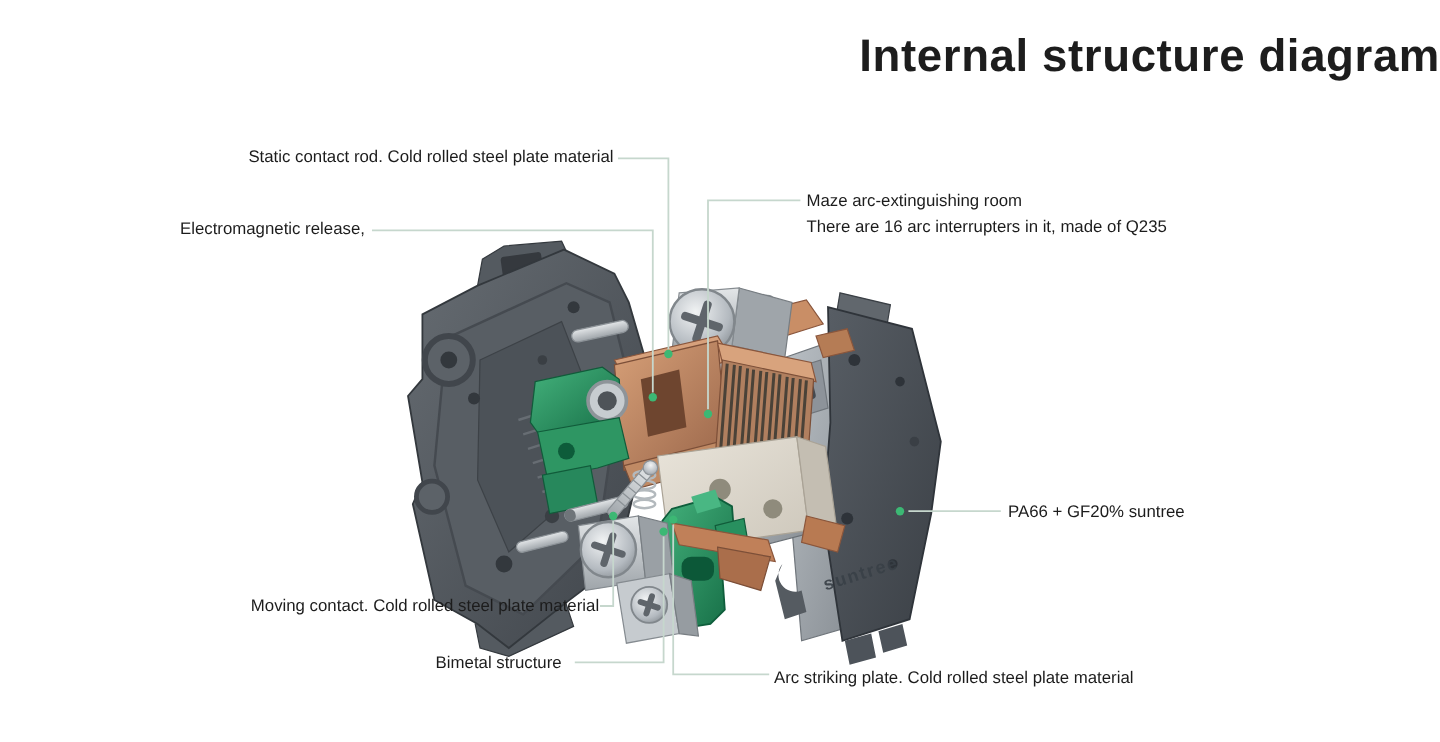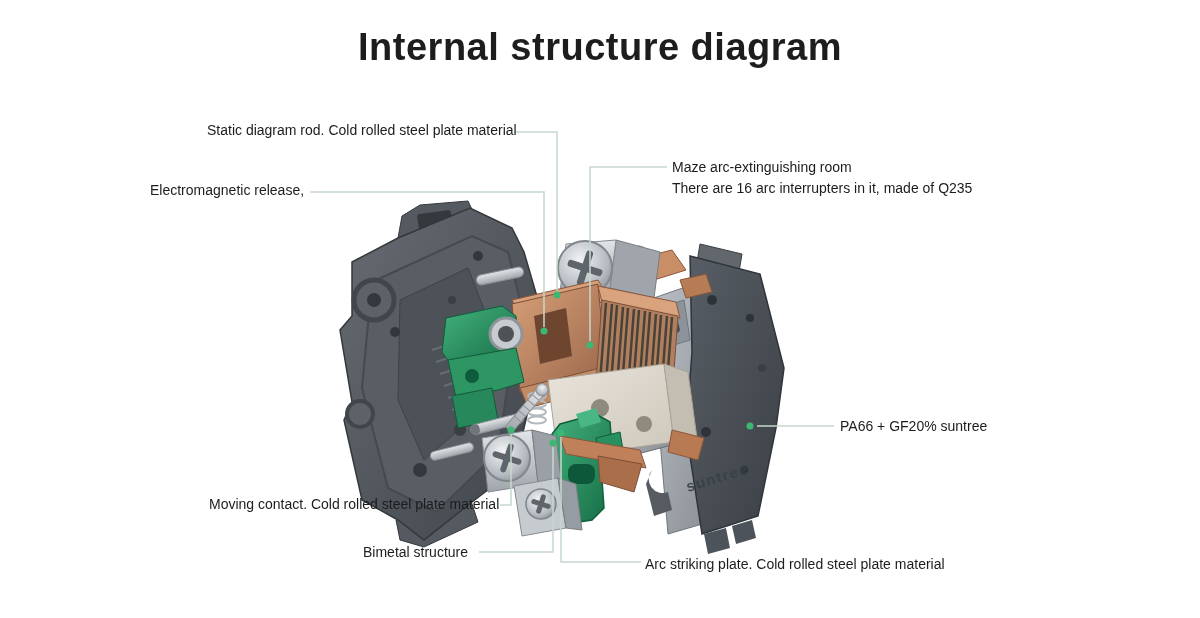--- a/index.html
+++ b/index.html
@@ -1,19 +1,19 @@
 <!DOCTYPE html>
 <html><head>
 <meta charset="utf-8">
 <style>
   html,body{margin:0;padding:0;background:#ffffff;}
   #stage{position:relative;width:1200px;height:618px;background:#ffffff;overflow:hidden;
          font-family:"Liberation Sans","DejaVu Sans",sans-serif;}
   #diagram-svg{position:absolute;left:0;top:0;}
-  .page-title{position:absolute;left:0;top:26px;width:1200px;text-align:center;
+  .page-title{position:absolute;left:0;top:26px;width:1200px;text-align:right;
               font-size:38px;font-weight:700;color:#1d1d1d;letter-spacing:0.5px;}
   .lbl{position:absolute;font-size:14px;color:#1c1c1c;white-space:nowrap;line-height:20px;}
   .lbl b{font-weight:400;}
   .lbl.allbold{font-weight:400;}
 </style>
 </head>
 <body>
 
 <div id="stage">
 
@@ -224,21 +224,21 @@
       <circle cx="590" cy="345" r="3.5" fill="#3cb874"></circle>
       <circle cx="544" cy="331" r="3.5" fill="#3cb874"></circle>
       <circle cx="750" cy="426" r="3.5" fill="#3cb874"></circle>
       <circle cx="511" cy="430" r="3.5" fill="#3cb874"></circle>
       <circle cx="553" cy="443" r="3.5" fill="#3cb874"></circle>
       <circle cx="561" cy="433" r="3.5" fill="#3cb874"></circle>
     </g>
   </svg>
 
   <div class="lbl" style="left:207px;top:120px">
-    <span>Static diagram rod. </span><b>Cold rolled steel</b><span> plate material</span>
+    <span>Static contact rod. </span><b>Cold rolled steel</b><span> plate material</span>
   </div>
 
   <div class="lbl" style="left:672px;top:157px;line-height:21px">
     <div>Maze arc-extinguishing room</div>
     <div><span>There are 16 arc interrupters in it, made of </span><b>Q235</b></div>
   </div>
 
   <div class="lbl allbold" style="left:150px;top:180px;line-height:20px">
     <div>Electromagnetic release,</div>
   </div>

